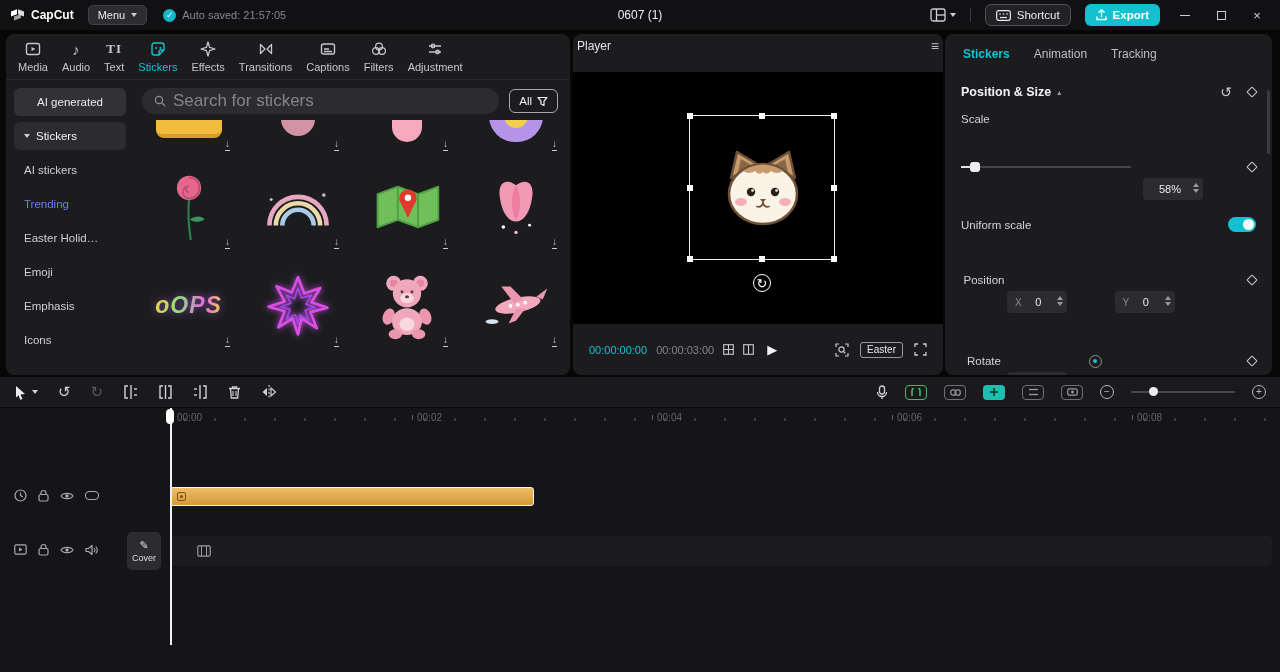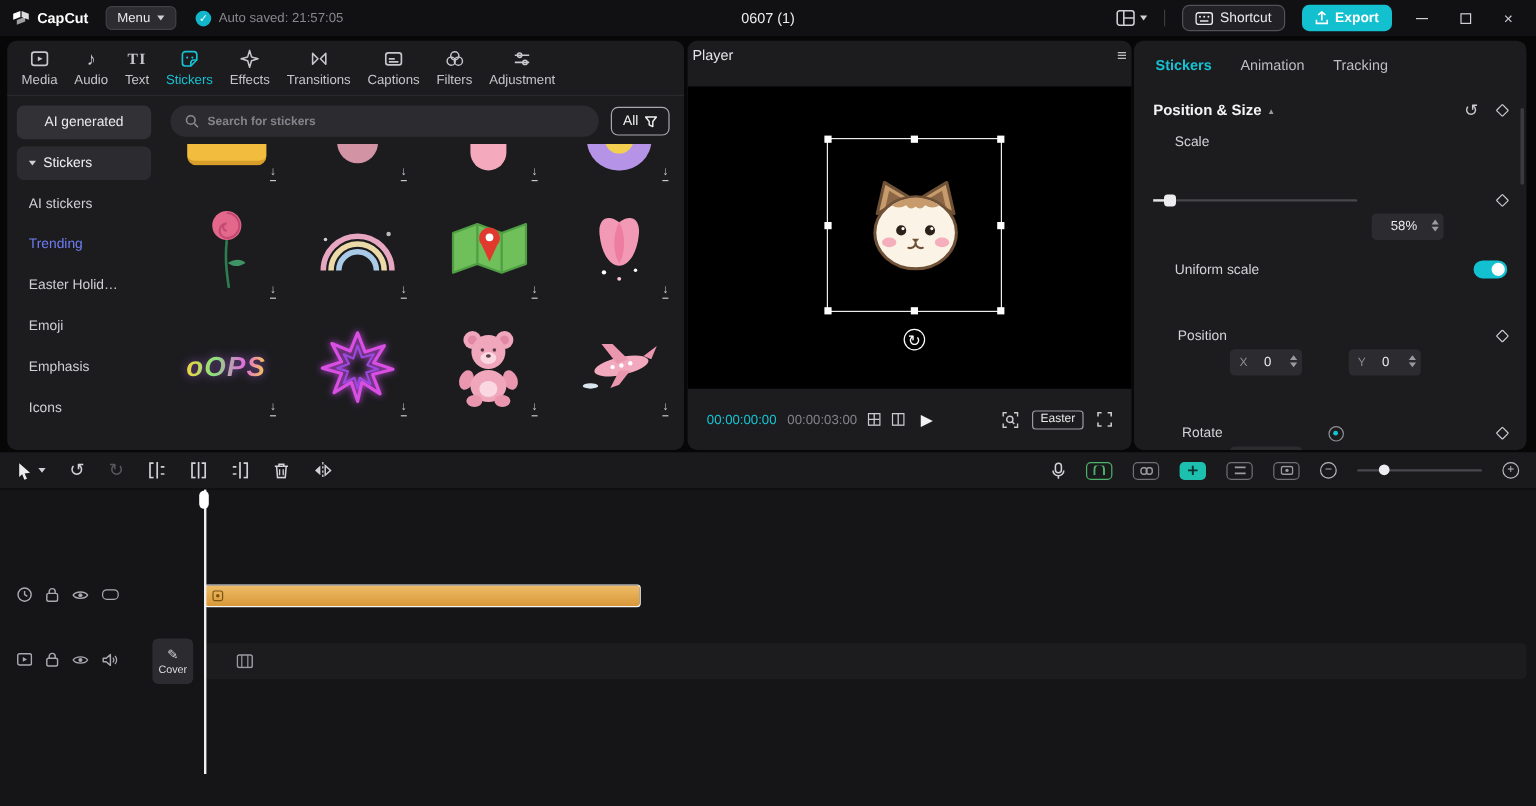--- a/index.html
+++ b/index.html
@@ -43,21 +43,21 @@
   .cat-sidebar { width:126px; padding:8px 6px 0 8px; font-size:11.5px; flex:none; }
   .cat { padding:8px 10px; margin-bottom:6px; color:#cfcfd4; border-radius:6px; }
   .cat.ai-gen { background:#323236; color:#eaeaee; text-align:center; }
   .cat.sel { background:#2c2c30; color:#f2f2f4; display:flex; align-items:center; gap:6px; }
   .cat.trending { color:#6f7df4; }
 
   
   .sticker-area { flex:1; min-width:0; display:flex; flex-direction:column; }
   .search-row { display:flex; align-items:center; gap:10px; padding:8px 12px 4px 10px; }
   .search-box { flex:1; height:26px; background:#2c2c30; border-radius:13px; display:flex; align-items:center; gap:7px; padding:0 12px; color:#8b8b92; }
-  .search-box input { flex:1; background:transparent; border:none; outline:none; color:#e9e9ec; font-size:10px;font-weight:bold; }
+  .search-box input { flex:1; background:transparent; border:none; outline:none; color:#e9e9ec; font-size:17px; }
   .search-box input::placeholder { color:#84848c; }
   .all-btn { height:24px; padding:0 9px; border:1px solid #a7a7ad; border-radius:6px; display:flex; align-items:center; gap:5px; color:#f1f1f4; font-size:11.5px; }
   .grid { display:grid; grid-template-columns:repeat(4,1fr); grid-template-rows:34px 90px 90px; gap:8px 16px; padding:2px 8px 0 10px; }
   .cell { position:relative; display:flex; align-items:center; justify-content:center; overflow:hidden; border-radius:8px; }
   .cell.partial { align-items:flex-start; }
   .dl { position:absolute; right:5px; bottom:3px; font-size:10px; line-height:1; color:#c8c8cd; border-bottom:1.5px solid #c8c8cd; padding-bottom:1px; }
   .banner-shape { width:66px; height:34px; background:#f2bc3f; border-radius:8px; margin-top:-16px; border-bottom:4px solid #d89e2a; }
   .shell-shape { width:54px; height:26px; background:#b593e6; border-radius:0 0 54px 54px; margin-top:-4px; position:relative; }
   .shell-shape i { position:absolute; left:15px; top:0; width:24px; height:12px; background:#f2cf4e; border-radius:0 0 24px 24px; }
   .flower-shape { width:30px; height:24px; background:#f4a9bc; border-radius:0 0 30px 30px; margin-top:-2px; }
@@ -86,21 +86,21 @@
   
   .ins-tabs { height:40px; display:flex; align-items:center; gap:24px; padding:0 18px; font-size:12px; color:#bdbdc3; }
   .ins-tab.active { color:#16c2d2; font-weight:700; }
   .ins-body { padding:0 16px; }
   .sec-head { display:flex; align-items:center; margin-top:10px; }
   .sec-title { font-size:12.5px; font-weight:700; color:#f3f3f5; }
   .caret-up { font-size:8px; color:#9a9aa0; margin-left:6px; }
   .sec-tools { margin-left:auto; display:flex; align-items:center; gap:16px; color:#c9c9ce; }
   .undo-glyph { font-size:14px; }
   .kf { width:8px; height:8px; border:1.5px solid #c9c9ce; transform:rotate(45deg); border-radius:1px; display:inline-block; }
-  .row-label { font-size:11.5px; color:#d3d3d7;margin-left:18px; }
+  .row-label { font-size:11.5px; color:#d3d3d7; }
   .scale-label { margin-top:13px; }
   .scale-row { display:flex; align-items:center; margin-top:9px; }
   .slider { width:170px; height:2px; background:#47474c; position:relative; border-radius:1px; }
   .slider .fill { width:13px; height:2px; background:#e3e3e6; }
   .slider .knob { position:absolute; left:9px; top:-4px; width:10px; height:10px; background:#ededef; border-radius:3px; }
   .numbox { width:60px; height:22px; background:#2c2c30; border-radius:4px; display:flex; align-items:center; position:relative; padding:0 14px 0 8px; margin-left:12px; font-size:11px; color:#eaeaed;margin-top:44px; }
   .numbox .val { flex:1; text-align:center; }
   .numbox .axis { color:#8b8b92; font-size:10px; margin-right:2px; }
   .steps { position:absolute; right:4px; top:4.5px; display:flex; flex-direction:column; gap:2.5px; }
   .st-up { width:0; height:0; border-left:3px solid transparent; border-right:3px solid transparent; border-bottom:4px solid #9a9aa1; }
@@ -736,20 +736,38 @@
             </svg>
           </span>
         <span class="zoom-glyph">−</span>
         <span class="zoom-slider">
             <span class="knob"></span>
           </span>
         <span class="zoom-glyph">+</span>
       </div>
     </div>
 
+    <div class="ruler">
+      <span class="ruler-dots"></span>
+      <span class="rlabel" style="left:172px">
+          <span>00:00</span>
+        </span>
+      <span class="rlabel" style="left:412px">
+          <span>00:02</span>
+        </span>
+      <span class="rlabel" style="left:652px">
+          <span>00:04</span>
+        </span>
+      <span class="rlabel" style="left:892px">
+          <span>00:06</span>
+        </span>
+      <span class="rlabel" style="left:1132px">
+          <span>00:08</span>
+        </span>
+    </div>
 
     <div class="gutter-row g1">
       <span>
           <svg width="13" height="13" viewBox="0 0 13 13">
             <circle cx="6.5" cy="6.5" r="5.5" fill="none" stroke="currentColor" stroke-width="1.2"></circle>
             <path d="M6.5 3.5 V6.5 L8.8 8" fill="none" stroke="currentColor" stroke-width="1.2"></path>
           </svg>
         </span>
       <span>
           <svg width="11" height="13" viewBox="0 0 11 13">

